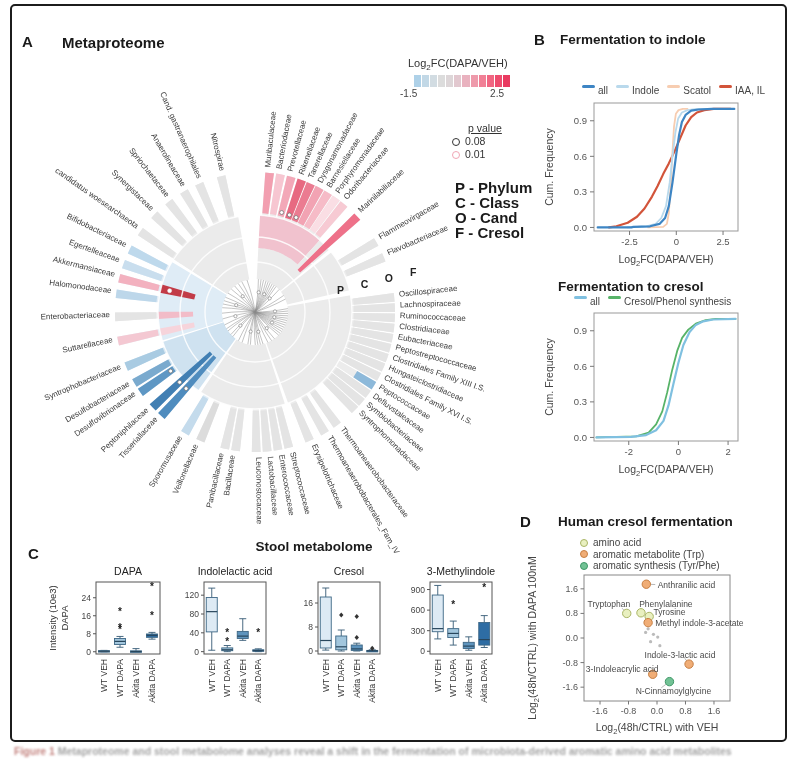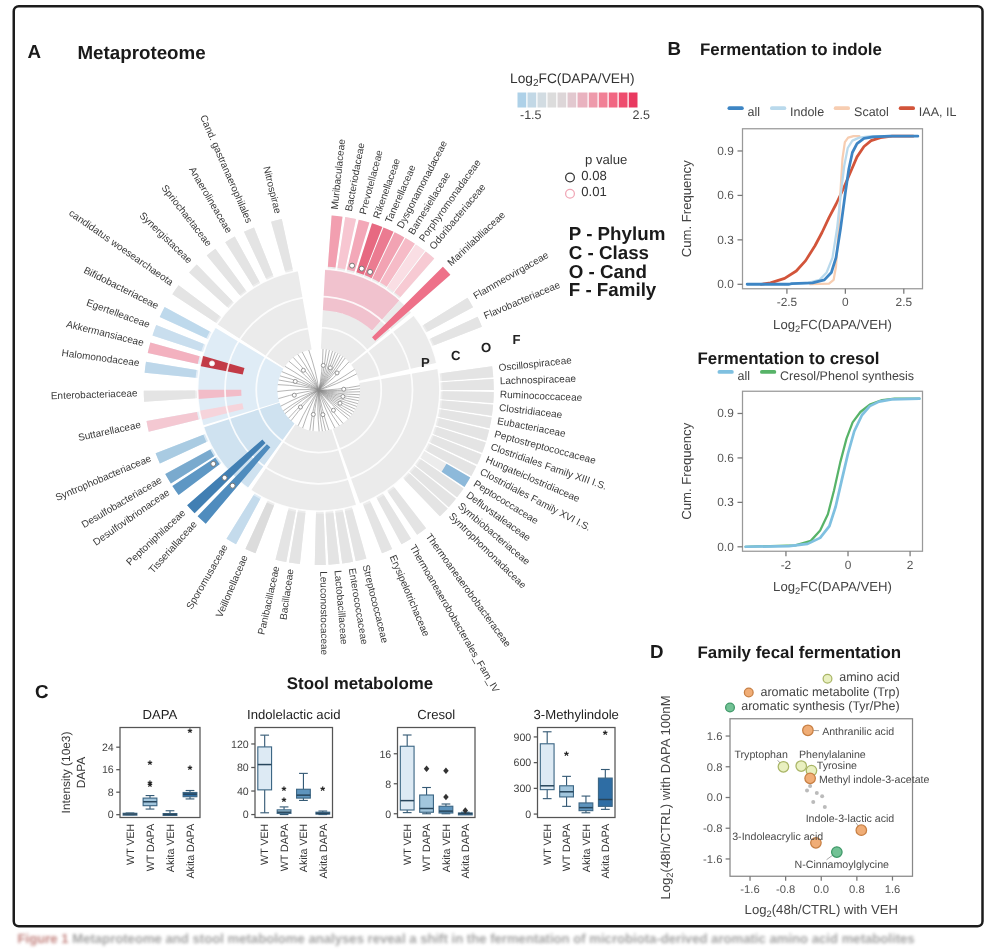--- a/index.html
+++ b/index.html
@@ -11,33 +11,33 @@
          border:2.5px solid #1c1c1c;border-radius:5px;}
   .plabel{position:absolute;font-weight:bold;font-size:15px;color:#1a1a1a;}
   .ptitle{position:absolute;font-weight:bold;font-size:13.5px;color:#1a1a1a;}
   #pa-title{font-size:15px;}
   #legA{position:absolute;left:396px;top:57px;width:150px;font-size:11px;color:#333;}
   #legA .legA-title{padding-left:12px;}
   #legA sub{font-size:8px;}
   .cbar{display:flex;height:12px;width:96px;margin:3px 0 1px 18px;gap:1px;}
   .cbar div{flex:1;}
   .cbar-ticks{display:flex;justify-content:space-between;width:104px;
-              margin-left:20px;font-size:10px;color:#444;}
+              margin-left:4px;font-size:10px;color:#444;}
   #pval{position:absolute;left:452px;top:122px;font-size:10.5px;color:#333;}
-  #pval .pv-title{margin-left:16px;margin-bottom:1px;}
+  #pval .pv-title{margin-left:16px;margin-bottom:1px;text-decoration:underline;}
   .pv-row{display:flex;align-items:center;gap:5px;line-height:13px;}
   .pv-dot{width:6px;height:6px;border-radius:50%;border:1.4px solid #333;background:#fff;}
   #rank{position:absolute;left:455px;top:180px;font-size:15px;font-weight:bold;
         color:#1a1a1a;line-height:15px;}
   .lineleg{position:absolute;display:flex;gap:8px;font-size:10px;color:#444;
            align-items:center;white-space:nowrap;}
   .lineleg .sw{display:inline-block;width:13px;height:3px;border-radius:2px;margin-right:3px;vertical-align:middle;}
   .lineleg .item{display:flex;}
   #legD{position:absolute;left:580px;top:537px;font-size:10px;color:#444;line-height:11.5px;}
-  .legD-row{display:flex;align-items:center;gap:5px;justify-content:flex-end;}
+  .legD-row{display:flex;align-items:center;gap:5px;}
   .legD-dot{width:6px;height:6px;border-radius:50%;}
   #caption{position:absolute;left:14px;top:745px;width:770px;height:13px;overflow:hidden;
            font-size:10.5px;font-weight:bold;color:#8c8c8c;filter:blur(1.1px);opacity:.8;white-space:nowrap;}
   #cap-prefix{color:#b4645f;}
 </style>
 </head>
 <body>
 
 <div class="frame"></div>
 
@@ -330,21 +330,21 @@
         <span class="pv-dot" style="border-color: rgb(240, 166, 181);"></span>
         <span>0.01</span>
       </div>
     </div>
 </div>
 
 <div id="rank">
     <div>P - Phylum</div>
     <div>C - Class</div>
     <div>O - Cand</div>
-    <div>F - Family</div>
+    <div>F - Cresol</div>
   </div>
 
 <div id="pb-label" class="plabel" style="left:534px;top:31px">B</div>
 <div id="pb-title1" class="ptitle" style="left:560px;top:32px">Fermentation to indole</div>
 <div id="legB1" class="lineleg" style="left:582px;top:85px">
     <span class="item">
       <span class="sw" style="background: rgb(61, 133, 196);"></span>
       <span>all</span>
     </span>
     <span class="item">
@@ -411,21 +411,21 @@
     <text x="138.41379310344826" y="148" font-size="9.5" text-anchor="middle" fill="#555">0</text>
     <line x1="188.0689655172414" y1="134" x2="188.0689655172414" y2="138" stroke="#777" stroke-width="1"></line>
     <text x="188.0689655172414" y="148" font-size="9.5" text-anchor="middle" fill="#555">2</text>
     <path d="M56.5,130.4 L96.2,129.3 L108.6,125.7 L116.1,117.4 L122.3,104.4 L127.2,85.4 L132.2,62.9 L137.2,43.9 L142.1,30.9 L148.3,22.6 L155.8,16.7 L165.7,13.1 L175.7,11.9 L195.5,11.9" fill="none" stroke="#57b368" stroke-width="1.8" stroke-linejoin="round" stroke-linecap="round"></path>
     <path d="M56.5,130.4 L91.2,129.9 L106.1,128.1 L116.1,123.3 L123.5,113.9 L128.5,98.4 L133.4,77.1 L138.4,55.8 L143.4,38.0 L149.6,25.0 L155.8,17.9 L163.2,14.3 L173.2,12.5 L195.5,11.9" fill="none" stroke="#7fc0e0" stroke-width="2.2" stroke-linejoin="round" stroke-linecap="round"></path>
     <text x="13" y="70" font-size="10.5" text-anchor="middle" fill="#444" transform="rotate(-90 13 70)">Cum. Frequency</text>
     <text x="126" y="166" font-size="10.5" text-anchor="middle" fill="#444"><tspan>Log</tspan><tspan dy="2.5" font-size="7.5">2</tspan><tspan dy="-2.5">FC(DAPA/VEH)</tspan></text>
   </svg>
 
 <div id="pc-label" class="plabel" style="left:28px;top:545px">C</div>
-<div id="pc-title" class="ptitle" style="left:138px;top:539px;width:300px;text-align:center">Stool metabolome</div>
+<div id="pc-title" class="ptitle" style="left:164px;top:539px;width:300px;text-align:center">Stool metabolome</div>
 <svg id="box0" width="122" height="172" style="left:44px;top:560px">
     <text x="84" y="15" font-size="10.5" text-anchor="middle" fill="#222">DAPA</text>
     <rect x="52" y="22" width="64" height="72" fill="none" stroke="#555" stroke-width="1"></rect>
     <line x1="49" y1="91.75" x2="52" y2="91.75" stroke="#555" stroke-width="1"></line>
     <text x="47" y="94.75" font-size="8.5" text-anchor="end" fill="#444">0</text>
     <line x1="49" y1="73.75" x2="52" y2="73.75" stroke="#555" stroke-width="1"></line>
     <text x="47" y="76.75" font-size="8.5" text-anchor="end" fill="#444">8</text>
     <line x1="49" y1="55.75" x2="52" y2="55.75" stroke="#555" stroke-width="1"></line>
     <text x="47" y="58.75" font-size="8.5" text-anchor="end" fill="#444">16</text>
     <line x1="49" y1="37.75" x2="52" y2="37.75" stroke="#555" stroke-width="1"></line>
@@ -588,21 +588,21 @@
     <line x1="80.25" y1="62.457142857142856" x2="80.25" y2="55.6" stroke="#355a75" stroke-width="0.9"></line>
     <line x1="76.75" y1="87.48571428571428" x2="83.75" y2="87.48571428571428" stroke="#355a75" stroke-width="0.9"></line>
     <line x1="76.75" y1="55.6" x2="83.75" y2="55.6" stroke="#355a75" stroke-width="0.9"></line>
     <rect x="74.75" y="62.457142857142856" width="11" height="22.628571428571433" fill="#2e6da4" stroke="#3d6785" stroke-width="0.9"></rect>
     <line x1="74.75" y1="79.6" x2="85.75" y2="79.6" stroke="#28465c" stroke-width="1.2"></line>
     <text x="80.25" y="31.171428571428578" font-size="10" text-anchor="middle" fill="#222" font-weight="bold">*</text>
     <text x="83.25" y="99" font-size="8.5" text-anchor="end" fill="#333" transform="rotate(-90 83.25 99)">Akita DAPA</text>
   </svg>
 
 <div id="pd-label" class="plabel" style="left:520px;top:513px">D</div>
-<div id="pd-title" class="ptitle" style="left:558px;top:514px">Family fecal fermentation</div>
+<div id="pd-title" class="ptitle" style="left:558px;top:514px">Human cresol fermentation</div>
 <div id="legD">
     <div class="legD-row">
       <span class="legD-dot" style="background: rgb(233, 240, 192); border: 1px solid rgb(169, 181, 102);"></span>
       <span>amino acid</span>
     </div>
     <div class="legD-row">
       <span class="legD-dot" style="background: rgb(240, 173, 118); border: 1px solid rgb(199, 127, 67);"></span>
       <span>aromatic metabolite (Trp)</span>
     </div>
     <div class="legD-row">

